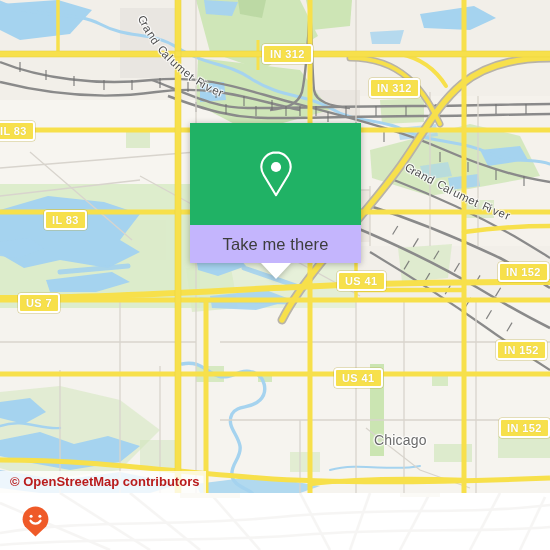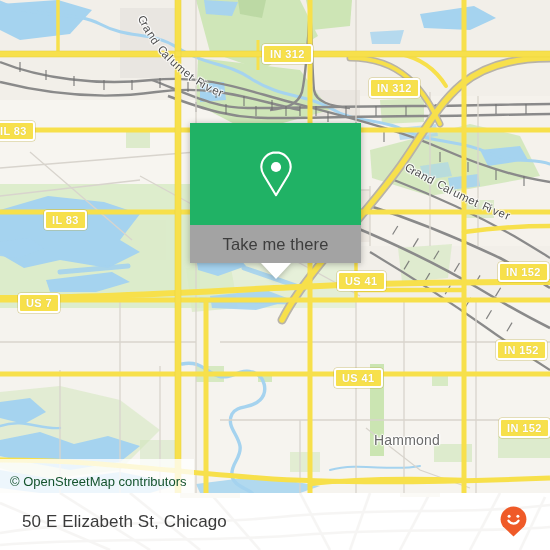--- a/index.html
+++ b/index.html
@@ -68,44 +68,45 @@
       0 -1.2px 1px #fff, 0 1.2px 1px #fff,
       0 0 2px #fff;
   }
 
   
   #osm-attr {
     position: absolute;
     left: 0;
     bottom: 0;
     background: rgba(255,255,255,.78);
-    color: #14532d;
+    color: #b91c1c;
     font-size: 13px;
     line-height: 19px;
-    padding: 13px 7px 2px 10px;
+    padding: 1px 7px 2px 10px;
     white-space: nowrap;
+    font-weight: bold;
   }
 
   
   #popup {
     position: absolute;
     left: 190px; top: 123px;
     width: 171px;
     filter: drop-shadow(0 1px 3px rgba(0,0,0,.28));
   }
   #popup-top {
     height: 102px;
     background: #20b265;
     display: flex;
     align-items: center;
     justify-content: center;
   }
   #popup-pin { width: 42px; height: 50px; display: block; }
   #popup-bottom {
-    background: #a3a3a3;
+    background: #c4b5fd;
     height: 38px;
     display: flex;
     align-items: center;
     justify-content: center;
   }
   #popup-label {
     color: #3d3d3d;
     font-size: 16.5px;
     letter-spacing: .1px;
   }
@@ -434,21 +435,21 @@
         <span style="left: 63.0431px; top: 33.0411px; transform: rotate(25.1111deg); transform-origin: 0px 50%;">e</span>
         <span style="left: 69.3815px; top: 36.0117px; transform: rotate(24.6667deg); transform-origin: 0px 50%;">t</span>
         <span style="left: 73.0165px; top: 37.681px; transform: rotate(24.2222deg); transform-origin: 0px 50%;">&nbsp;</span>
         <span style="left: 76.6643px; top: 39.3222px; transform: rotate(23.7778deg); transform-origin: 0px 50%;">R</span>
         <span style="left: 83.0701px; top: 42.1445px; transform: rotate(23.3333deg); transform-origin: 0px 50%;">i</span>
         <span style="left: 86.743px; top: 43.7288px; transform: rotate(22.8889deg); transform-origin: 0px 50%;">v</span>
         <span style="left: 93.1918px; top: 46.4514px; transform: rotate(22.4444deg); transform-origin: 0px 50%;">e</span>
         <span style="left: 99.6616px; top: 49.1239px; transform: rotate(22deg); transform-origin: 0px 50%;">r</span>
       </div>
 
-    <div class="citylabel" style="left:374px; top:432px;">Hammond</div>
+    <div class="citylabel" style="left:374px; top:432px;">Chicago</div>
 
     <div class="shield" style="left:262px; top:44px;">IN 312</div>
     <div class="shield" style="left:369px; top:78px;">IN 312</div>
     <div class="shield" style="left:-8px;  top:121px;">IL 83</div>
     <div class="shield" style="left:44px;  top:210px;">IL 83</div>
     <div class="shield" style="left:18px;  top:293px;">US 7</div>
     <div class="shield" style="left:337px; top:271px;">US 41</div>
     <div class="shield" style="left:334px; top:368px;">US 41</div>
     <div class="shield" style="left:498px; top:262px;">IN 152</div>
     <div class="shield" style="left:496px; top:340px;">IN 152</div>
@@ -485,21 +486,20 @@
         <path d="M545 4 L520 57"></path>
         <path d="M0 40 C80 26 180 34 280 24 C380 14 470 22 550 12"></path>
         <path d="M0 52 C90 44 200 50 300 42 C400 34 480 40 550 34"></path>
       </g>
       <g fill="#f3efdf" opacity=".9">
         <rect x="180" y="0" width="60" height="5"></rect>
         <rect x="400" y="0" width="40" height="4"></rect>
       </g>
     </svg>
     <div id="footer-inner">
-      <div id="address">50 E Elizabeth St, Chicago</div>
       <div id="brand">
         <svg id="brand-pin" viewBox="0 0 27 31">
           <path d="M13.5 0.6C6.3 0.6 0.6 6.3 0.6 13.3c0 2.7 0.9 5 2.3 7.1L13.5 30.4l10.6-10c1.4-2.1 2.3-4.4 2.3-7.1C26.4 6.3 20.7 0.6 13.5 0.6z" fill="#ef5a28"></path>
           <circle cx="9.1" cy="10.2" r="1.5" fill="#ffffff"></circle>
           <circle cx="17.9" cy="10.2" r="1.5" fill="#ffffff"></circle>
           <path d="M8.4 14.6c1.2 2.0 3.0 3.0 5.1 3.0 2.1 0 3.9-1.0 5.1-3.0" fill="none" stroke="#ffffff" stroke-width="2.1" stroke-linecap="round"></path>
         </svg>
       </div>
     </div>
   </div>

